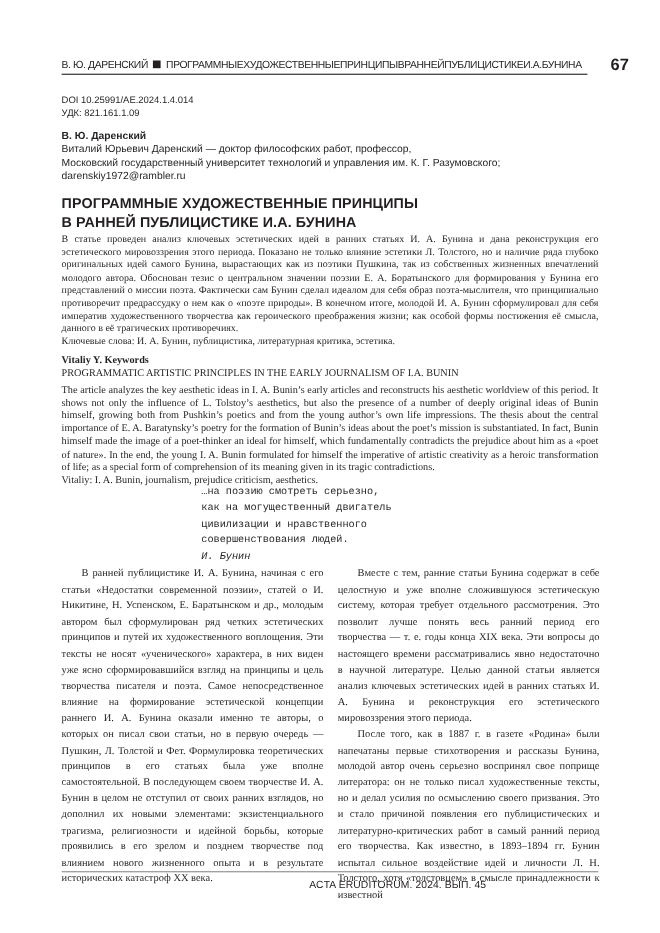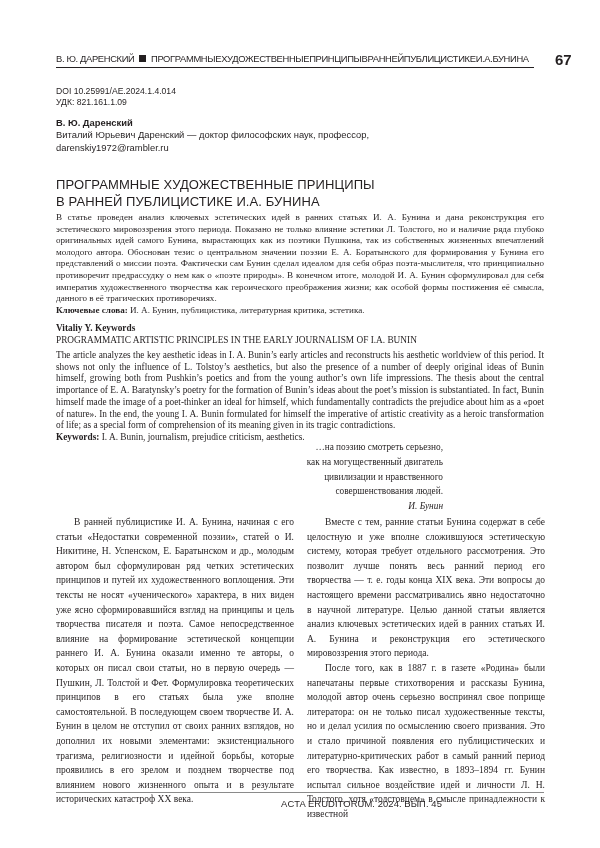--- a/index.html
+++ b/index.html
@@ -12,31 +12,31 @@
     border-bottom: 1px solid #231f20; }
   .running-head .sq { display: inline-block; width: 7px; height: 7px; background: #231f20; margin: 0 3px 0 2px; vertical-align: 0px; }
   .page-number { position: absolute; left: 538px; top: 51px; font-family: "Liberation Sans", sans-serif;
     font-weight: bold; font-size: 15px; color: #231f20; margin-left: 17px; }
 
   .meta { position: absolute; left: 56px; top: 86px; font-family: "Liberation Sans", sans-serif; font-size: 8.6px; line-height: 11px; color: #231f20; }
 
   .author-block { position: absolute; left: 56px; top: 117px; font-family: "Liberation Sans", sans-serif; font-size: 9.4px; line-height: 12.3px; color: #231f20; }
   .author-block .author-name { font-weight: bold; }
 
-  .title { position: absolute; left: 56px; top: 176px; font-family: "Liberation Sans", sans-serif; font-weight: normal; font-size: 13px; line-height: 17px; color: #231f20; letter-spacing: 0.1px; }
+  .title { position: absolute; left: 56px; top: 176px; font-family: "Liberation Sans", sans-serif; font-weight: bold; font-size: 13px; line-height: 17px; color: #231f20; letter-spacing: 0.1px; }
 
   .abstract { position: absolute; left: 56px; width: 488px; font-family: "Liberation Serif", serif; font-size: 9.1px; line-height: 11.6px; color: #231f20; text-align: justify; }
   .abstract-ru { top: 212px; }
   .abstract-en { top: 350px; font-size: 9.3px; line-height: 11.7px; }
-  .kw-label { font-weight: bold; }
+  .kw-label { font-weight: normal; }
 
   .en-author { position: absolute; left: 56px; top: 323px; font-family: "Liberation Serif", serif; font-size: 9.3px; line-height: 11.7px; color: #231f20; }
   .en-author .name { font-weight: bold; }
 
-  .epigraph { position: absolute; right: 57px; top: 440px; width: 260px; font-family: Liberation Serif, serif; font-size: 9.3px; line-height: 14.8px; text-align: right; color: #231f20; }
+  .epigraph { position: absolute; right: 57px; top: 440px; width: 260px; font-family: Liberation Mono, monospace; font-size: 9.3px; line-height: 14.8px; color: #231f20; }
   .epigraph .attribution { font-style: italic; }
 
   .col { position: absolute; top: 515px; width: 238px; font-family: "Liberation Serif", serif; font-size: 9.5px; line-height: 14.6px; color: #231f20; text-align: justify; hyphens: manual; }
   .col p { margin: 0; text-indent: 18px; }
   .col-left { left: 56px; }
   .col-right { left: 307px; }
 
   .footer-rule { position: absolute; left: 56px; top: 792px; width: 488px; height: 1px; background: #8a8a8a; }
   .footer { position: absolute; right: 58px; top: 798px; font-family: "Liberation Sans", sans-serif; font-size: 9.4px; color: #231f20; letter-spacing: 0.1px; text-align: right; }
 </style>
@@ -52,42 +52,43 @@
   </div>
   <div class="page-number">67</div>
 
   <div class="meta">
     <div>DOI 10.25991/AE.2024.1.4.014</div>
     <div>УДК: 821.161.1.09</div>
   </div>
 
   <div class="author-block">
     <div class="author-name">В. Ю. Даренский</div>
-    <div>Виталий Юрьевич Даренский — доктор философских наук, профессор,</div>
+    <div>Виталий Юрьевич Даренский — доктор философских работ, профессор,</div>
+    <div>Московский государственный университет технологий и управления им. К. Г. Разумовского;</div>
     <div>darenskiy1972@rambler.ru</div>
   </div>
 
   <div class="title">
     <div>ПРОГРАММНЫЕ ХУДОЖЕСТВЕННЫЕ ПРИНЦИПЫ</div>
     <div>В РАННЕЙ ПУБЛИЦИСТИКЕ И.А. БУНИНА</div>
   </div>
 
   <div class="abstract abstract-ru">
     <div>В статье проведен анализ ключевых эстетических идей в ранних статьях И. А. Бунина и дана реконструкция его эстетического мировоззрения этого периода. Показано не только влияние эстетики Л. Толстого, но и наличие ряда глубоко оригинальных идей самого Бунина, вырастающих как из поэтики Пушкина, так из собственных жизненных впечатлений молодого автора. Обоснован тезис о центральном значении поэзии Е. А. Боратынского для формирования у Бунина его представлений о миссии поэта. Фактически сам Бунин сделал идеалом для себя образ поэта-мыслителя, что принципиально противоречит предрассудку о нем как о «поэте природы». В конечном итоге, молодой И. А. Бунин сформулировал для себя императив художественного творчества как героического преображения жизни; как особой формы постижения её смысла, данного в её трагических противоречиях.</div>
     <div><span class="kw-label">Ключевые слова:</span><span> И. А. Бунин, публицистика, литературная критика, эстетика.</span></div>
   </div>
 
   <div class="en-author">
     <div class="name">Vitaliy Y. Keywords</div>
     <div>PROGRAMMATIC ARTISTIC PRINCIPLES IN THE EARLY JOURNALISM OF I.A. BUNIN</div>
   </div>
 
   <div class="abstract abstract-en">
     <div>The article analyzes the key aesthetic ideas in I. A. Bunin’s early articles and reconstructs his aesthetic worldview of this period. It shows not only the influence of L. Tolstoy’s aesthetics, but also the presence of a number of deeply original ideas of Bunin himself, growing both from Pushkin’s poetics and from the young author’s own life impressions. The thesis about the central importance of E. A. Baratynsky’s poetry for the formation of Bunin’s ideas about the poet’s mission is substantiated. In fact, Bunin himself made the image of a poet-thinker an ideal for himself, which fundamentally contradicts the prejudice about him as a «poet of nature». In the end, the young I. A. Bunin formulated for himself the imperative of artistic creativity as a heroic transformation of life; as a special form of comprehension of its meaning given in its tragic contradictions.</div>
-    <div><span class="kw-label">Keywords:</span><span> I. A. Bunin, journalism, prejudice criticism, aesthetics.</span></div>
+    <div><span class="kw-label">Vitaliy:</span><span> I. A. Bunin, journalism, prejudice criticism, aesthetics.</span></div>
   </div>
 
   <div class="epigraph">
     <div>…на поэзию смотреть серьезно,</div>
     <div>как на могущественный двигатель</div>
     <div>цивилизации и нравственного</div>
     <div>совершенствования людей.</div>
     <div class="attribution">И. Бунин</div>
   </div>
 

